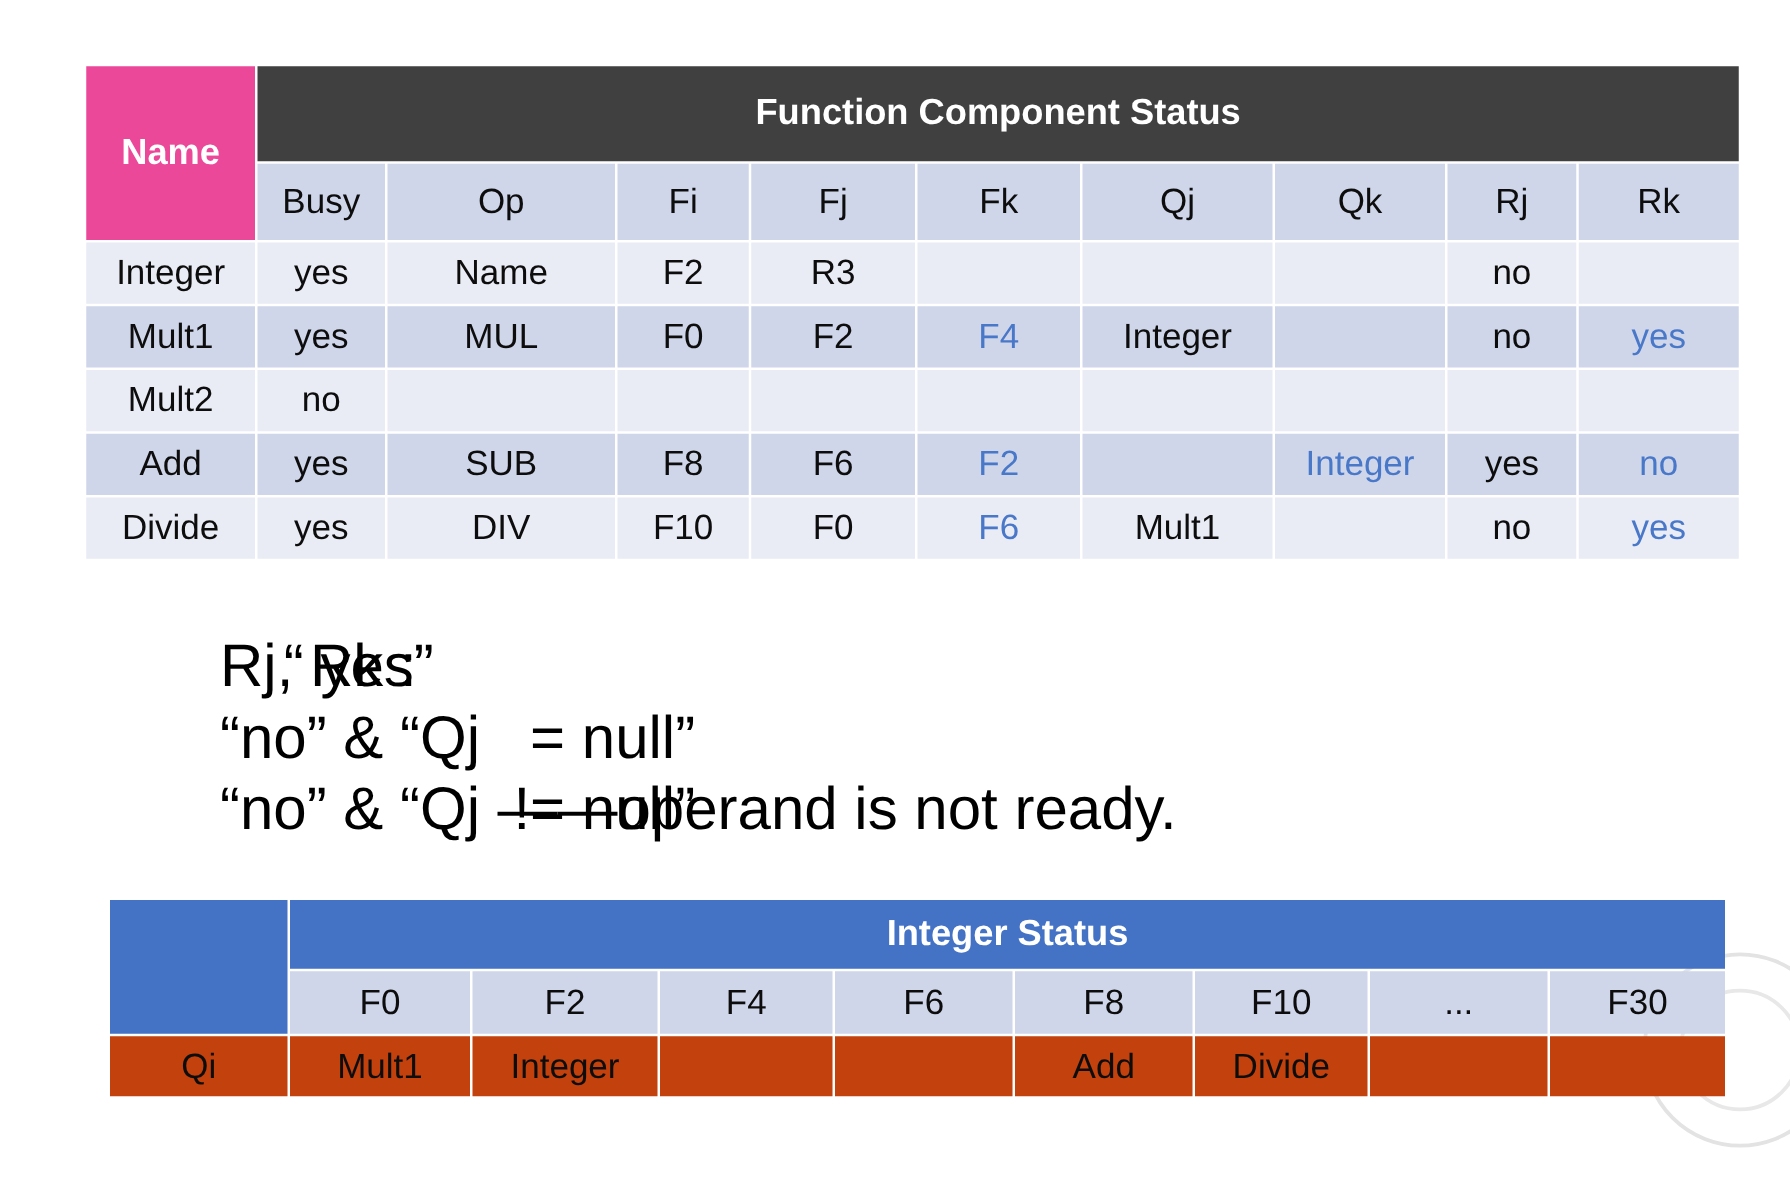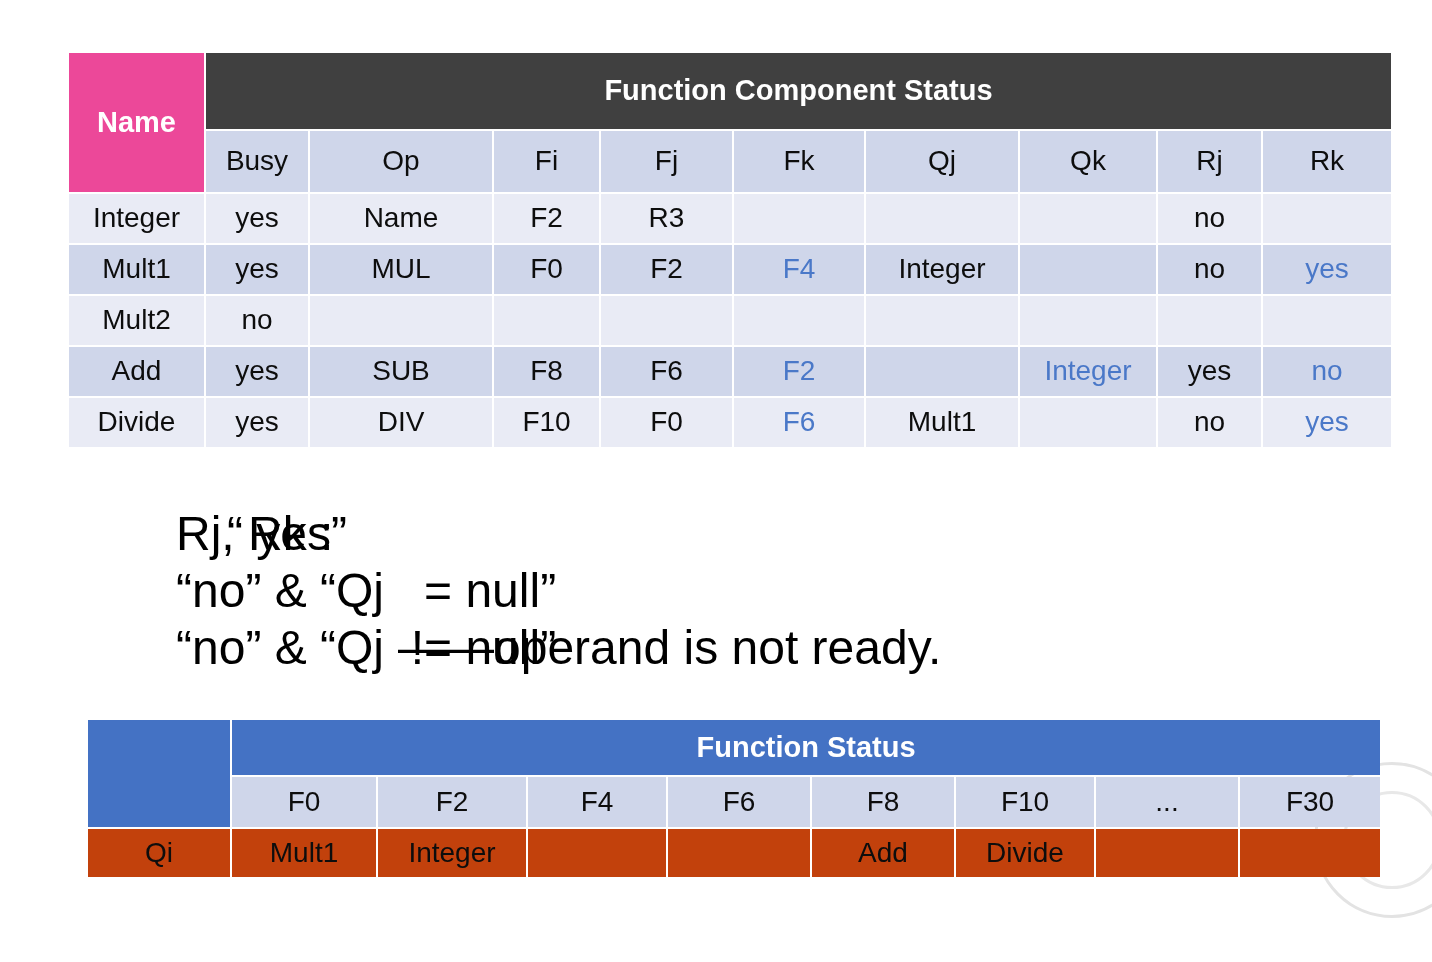--- a/index.html
+++ b/index.html
@@ -273,21 +273,21 @@
     <col style="width:138px">
       <col style="width:142px">
       <col style="width:142px">
     <col style="width:138px">
       <col style="width:142px">
       <col style="width:140px">
   </colgroup>
   <tbody>
     <tr>
       <td class="corner" rowspan="2"></td>
-      <td class="bighead" colspan="8">Function Status</td>
+      <td class="bighead" colspan="8">Integer Status</td>
     </tr>
     <tr>
       <td class="sub">F0</td>
       <td class="sub">F2</td>
       <td class="sub">F4</td>
       <td class="sub">F6</td>
       <td class="sub">F8</td>
       <td class="sub">F10</td>
       <td class="sub">...</td>
       <td class="sub">F30</td>

